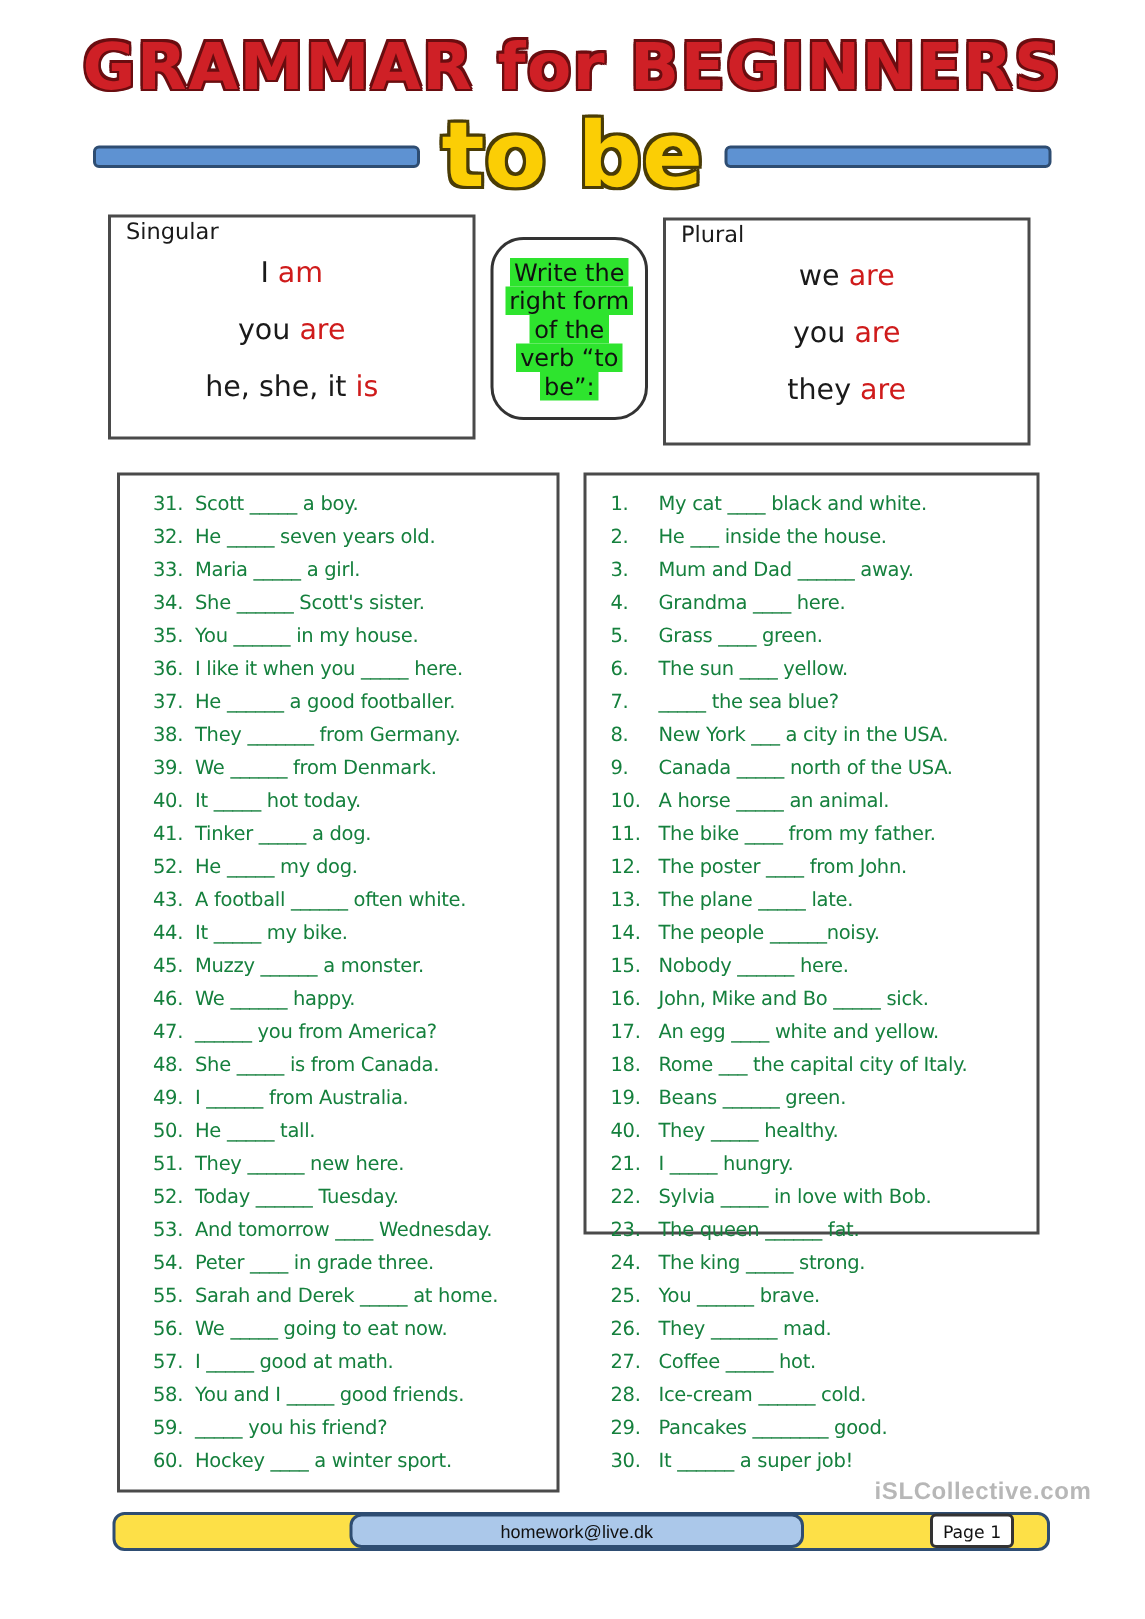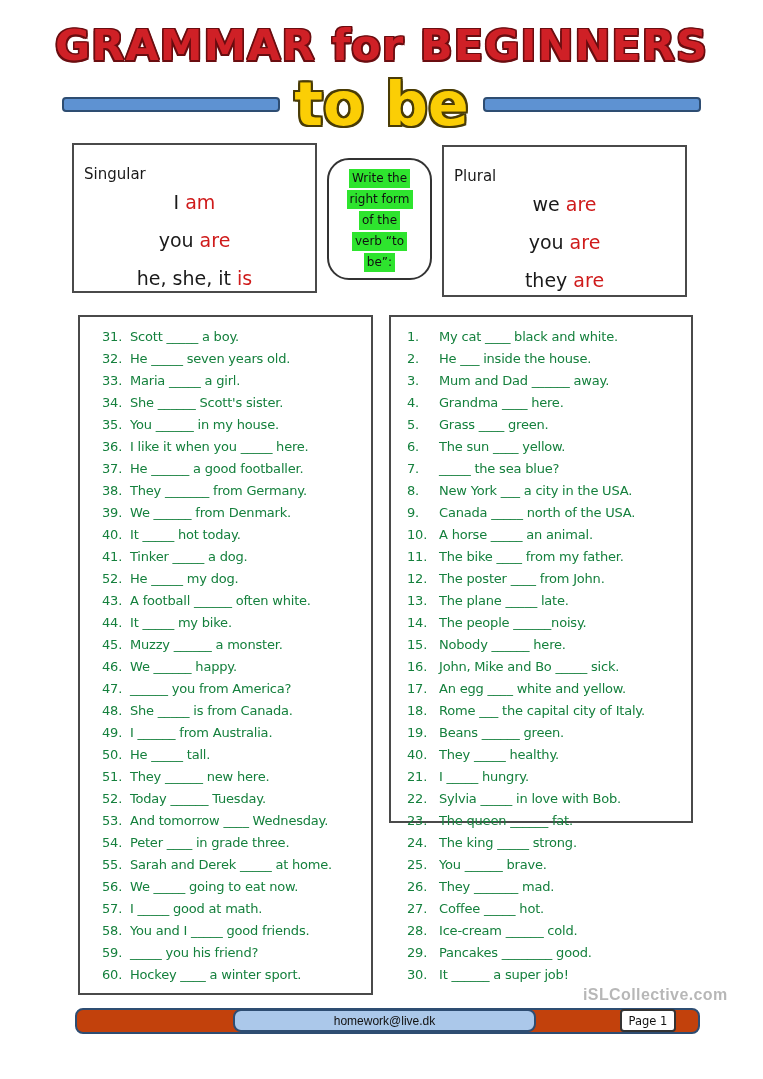--- a/index.html
+++ b/index.html
@@ -19,44 +19,44 @@
   .subtitle{font-size:60px;font-weight:bold;color:#fbce05;line-height:60px;margin:0 2px;
             text-shadow:-2px -2px 0 #4a3c06,2px -2px 0 #4a3c06,
                         -2px 2px 0 #4a3c06,2px 2px 0 #4a3c06,
                         0 -2px 0 #4a3c06,0 2px 0 #4a3c06,
                         -2px 0 0 #4a3c06,2px 0 0 #4a3c06;}
 
   
   .tbox{position:absolute;background:#fff;border:2px solid #4a4a4a;box-sizing:border-box;}
   .singular-box{left:72px;top:143px;width:245px;height:150px;}
   .plural-box{left:442px;top:145px;width:245px;height:152px;}
-  .box-label{font-size:15px;color:#1a1a1a;padding:20px 0 0 10px;}
+  .box-label{font-size:15px;color:#1a1a1a;padding:0 0 0 10px;}
   .form-row{height:38px;display:flex;align-items:center;justify-content:center;
             font-size:19px;color:#1a1a1a;}
   .verb{color:#cf1b1b;margin-left:6px;}
 
   .inst-box{position:absolute;left:327px;top:158px;width:105px;height:122px;
             border:2px solid #333;border-radius:22px;box-sizing:border-box;background:#fff;
             display:flex;flex-direction:column;align-items:center;justify-content:center;gap:1px;}
   .inst-line{text-align:center;line-height:19px;}
-  .hl{background:#2ee42e;color:#101010;font-size:12px;padding:0 3px;display:inline-block;}
+  .hl{background:#2ee42e;color:#101010;font-size:16px;padding:0 3px;display:inline-block;}
 
   
   .ex-box{position:absolute;top:315px;background:#fff;border:2px solid #4a4a4a;
           box-sizing:border-box;padding-top:9px;}
   .ex-left{left:78px;width:295px;height:680px;padding-left:22px;}
   .ex-right{left:389px;width:304px;height:508px;padding-left:16px;}
   .ex-row{height:22px;line-height:22px;font-size:13px;color:#15803d;
           white-space:nowrap;letter-spacing:-0.2px;}
   .ex-left .num{display:inline-block;width:28px;}
   .ex-right .num{display:inline-block;width:32px;}
 
   
   .footer-bar{position:absolute;left:75px;top:1008px;width:625px;height:26px;
-              background:#c2410c;border:2px solid #2e4d72;border-radius:8px;box-sizing:border-box;}
+              background:#fde047;border:2px solid #2e4d72;border-radius:8px;box-sizing:border-box;}
   .email-box{position:absolute;left:156px;top:-1px;width:303px;height:23px;
              background:#abc8ea;border:2px solid #2e4d72;border-radius:8px;box-sizing:border-box;
              display:flex;align-items:center;justify-content:center;
              font-family:"Liberation Sans",sans-serif;font-size:12px;color:#111;}
   .page-box{position:absolute;left:543px;top:-1px;width:56px;height:23px;
             background:#ffffff;border:2px solid #333;border-radius:4px;box-sizing:border-box;
             display:flex;align-items:center;justify-content:center;
             font-size:11.5px;color:#111;}
   .watermark{position:absolute;left:583px;top:986px;
              font-family:"Liberation Sans",sans-serif;font-size:16px;font-weight:bold;

